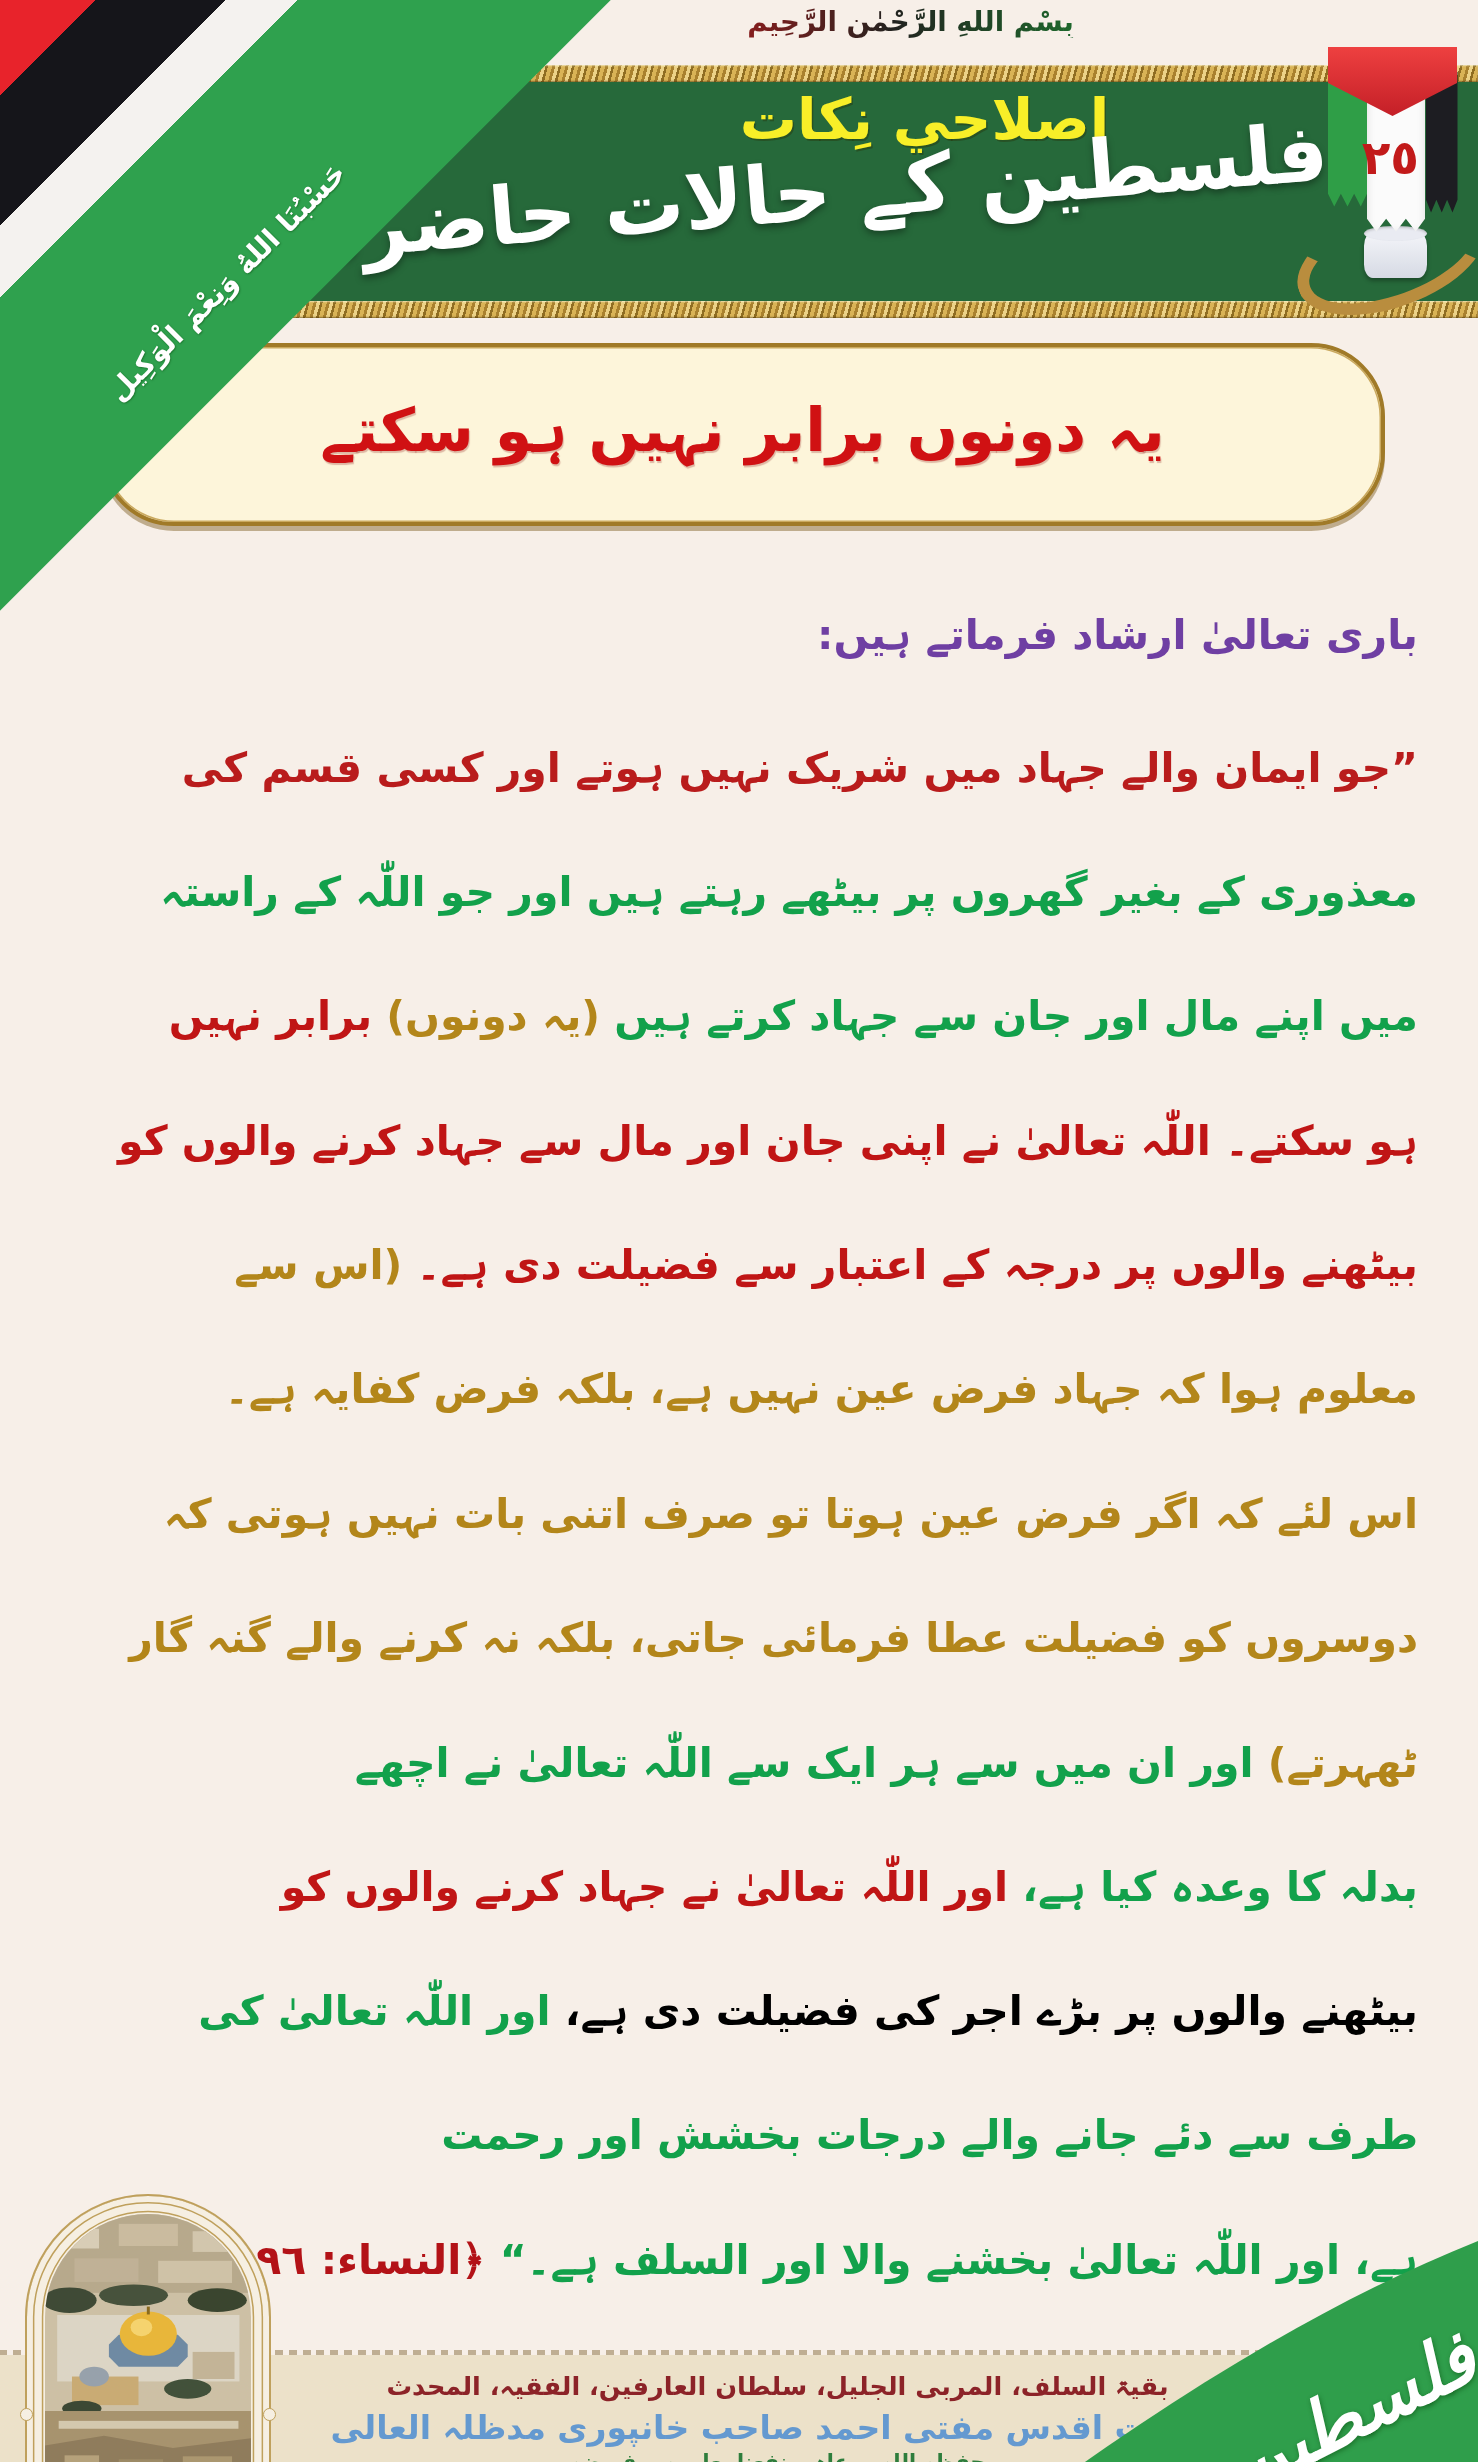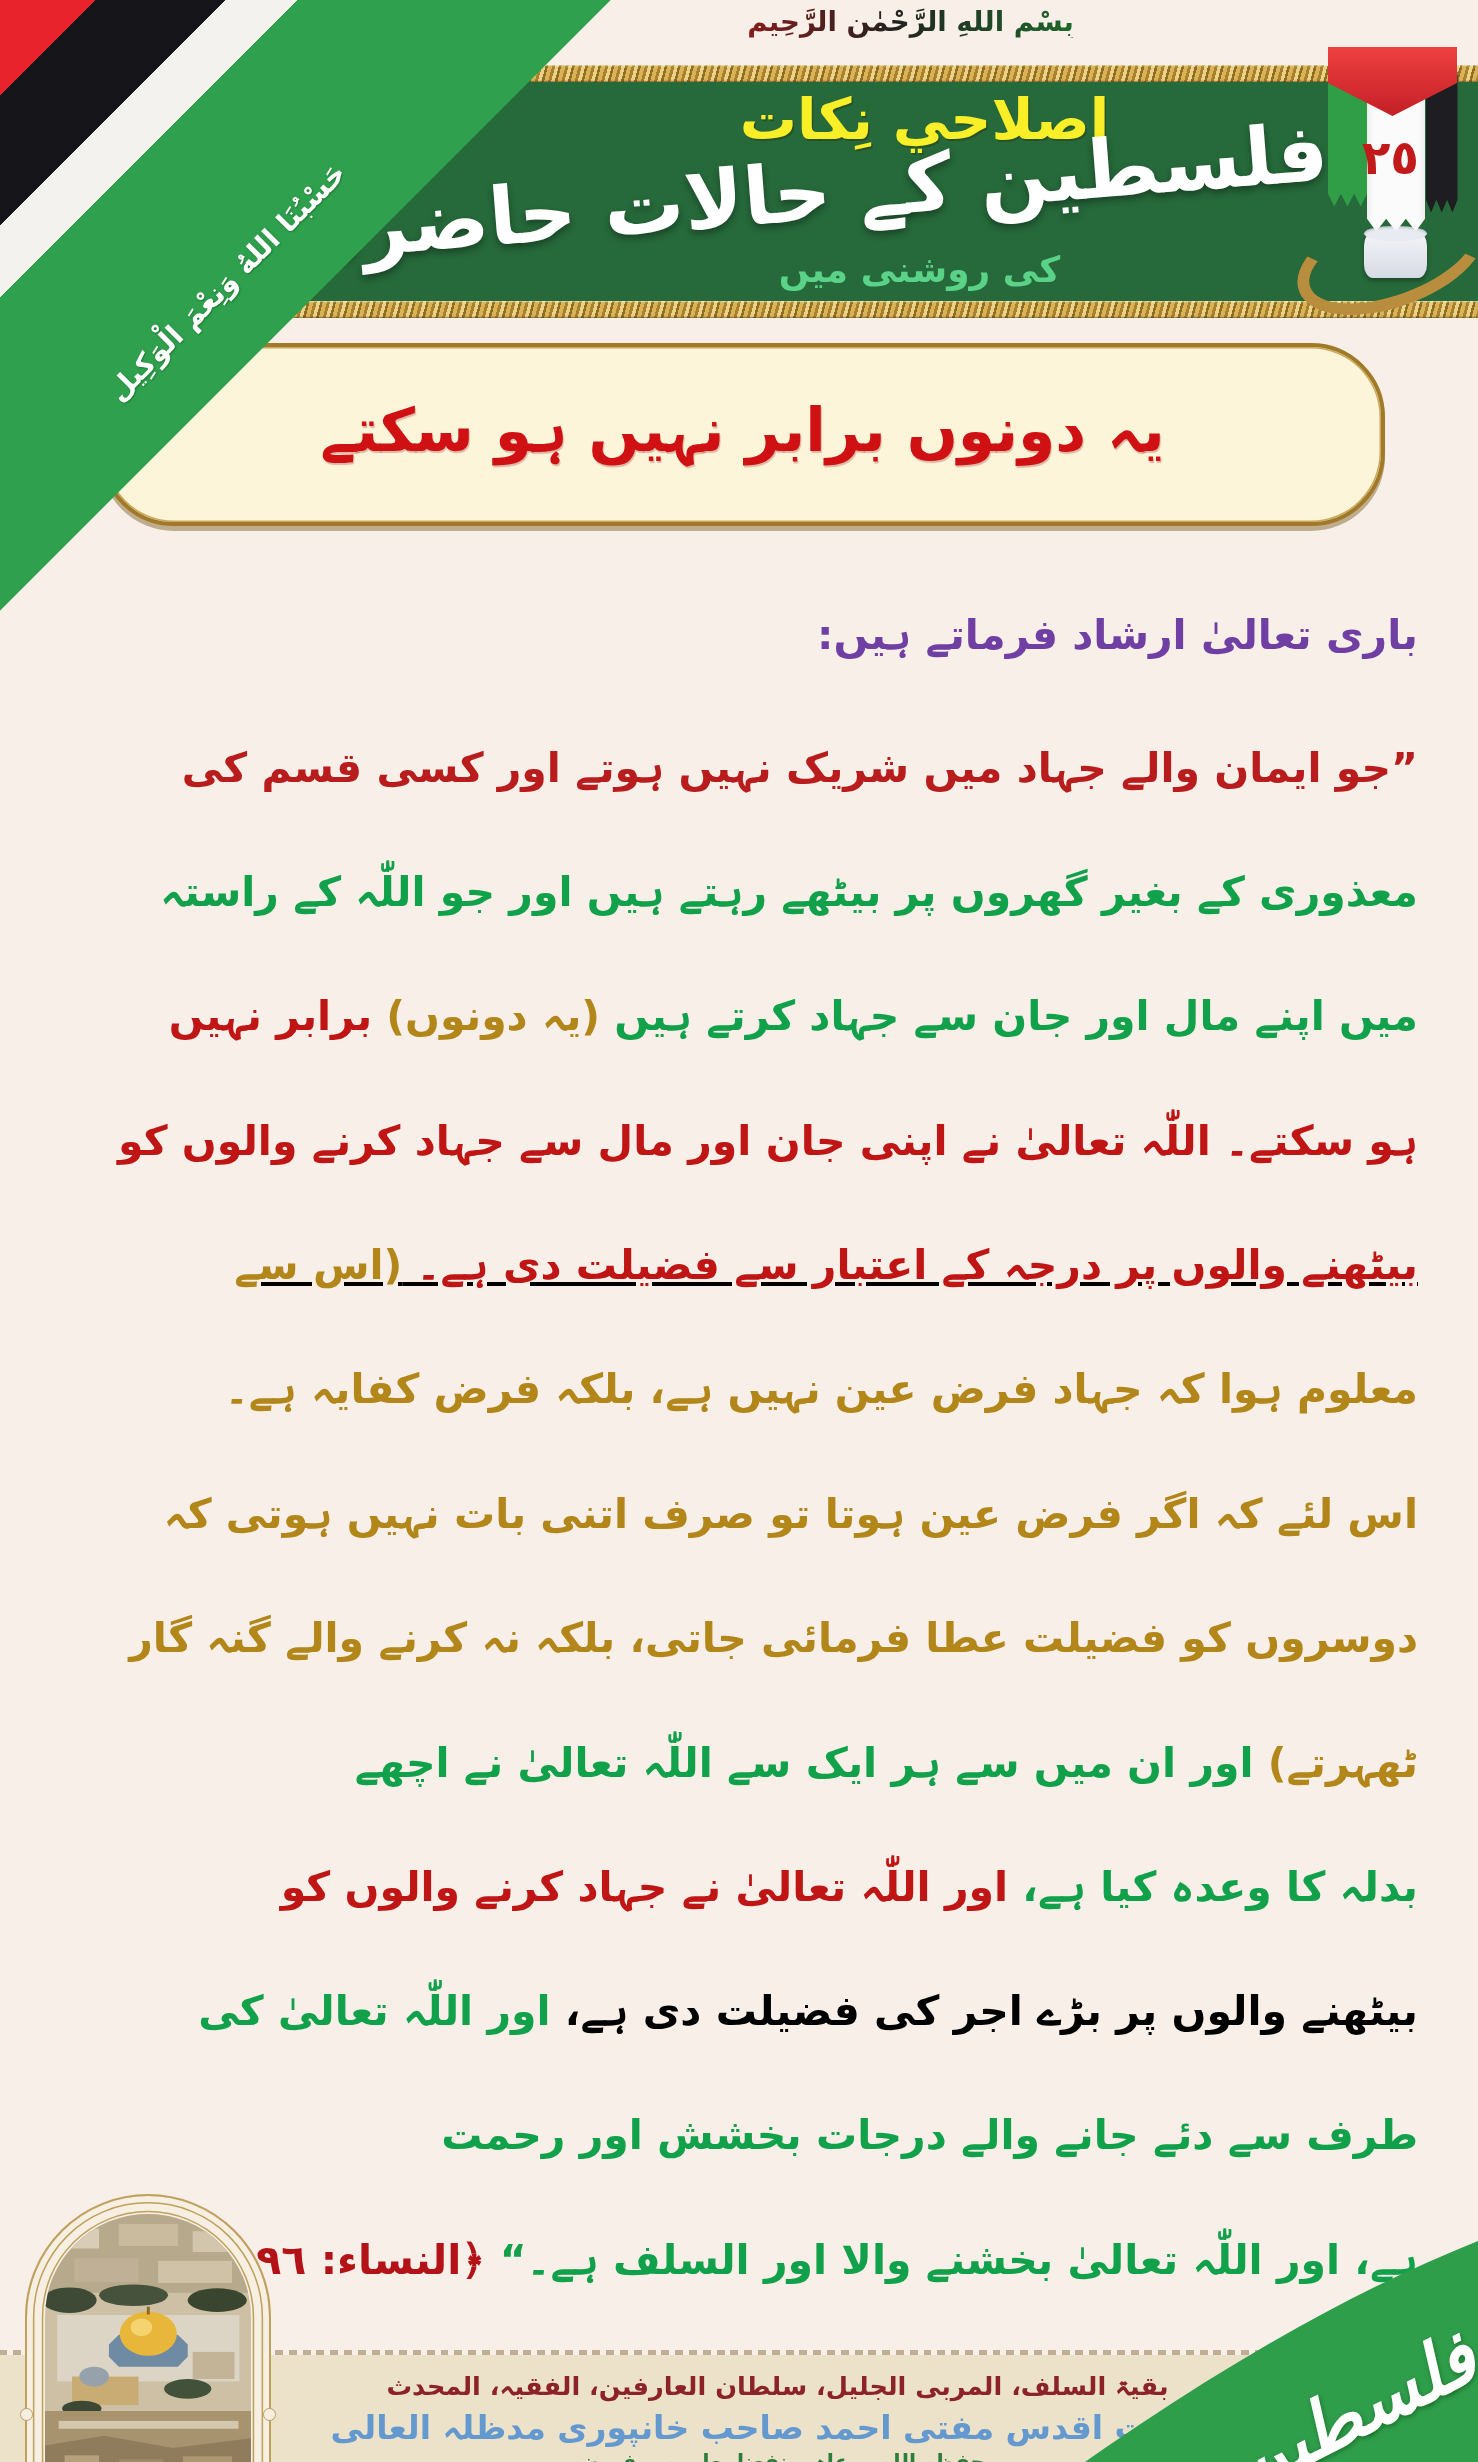--- a/index.html
+++ b/index.html
@@ -98,21 +98,20 @@
 <div class="page">
 
   <div class="bismillah">بِسْمِ اللهِ الرَّحْمٰنِ الرَّحِيمِ</div>
 
   <div class="glitter glitter-top"></div>
   <div class="banner-green"></div>
   <div class="glitter glitter-bottom"></div>
 
   <div class="series-label">اصلاحي نِكات</div>
   <div class="main-title">فلسطین کے حالات حاضرہ</div>
-  <div class="banner-subtitle">کی روشنی میں</div>
 
   <div class="flag-corner">
     <div class="flag-corner-text">حَسْبُنَا اللهُ وَنِعْمَ الْوَكِيل</div>
   </div>
 
   <div class="gold-swirl"></div>
   <div class="scroll-ornament"></div>
   <div class="issue-ribbon">
     <div class="stripe stripe-green"></div>
     <div class="stripe stripe-white"></div>
@@ -123,21 +122,21 @@
 
   <div class="title-box">
     <div class="title-box-text">یہ دونوں برابر نہیں ہو سکتے</div>
   </div>
 
   <div class="bline" style="top: 569px; color: rgb(111, 63, 163);">باری تعالیٰ ارشاد فرماتے ہیں:</div>
   <div class="bline" style="top:702px;"><span style="color: #b91c1c;">”جو ایمان والے جہاد میں شریک نہیں ہوتے اور کسی قسم کی</span></div>
   <div class="bline" style="top:826px;"><span style="color: rgb(18, 161, 75);">معذوری کے بغیر گھروں پر بیٹھے رہتے ہیں اور جو اللّٰہ کے راستہ</span></div>
   <div class="bline" style="top:950px;"><span style="color: rgb(18, 161, 75);">میں اپنے مال اور جان سے جہاد کرتے ہیں </span><span style="color: rgb(179, 134, 26);">(یہ دونوں)</span><span style="color: rgb(192, 21, 21);"> برابر نہیں</span></div>
   <div class="bline" style="top:1075px;"><span style="color: rgb(192, 21, 21);">ہو سکتے۔ اللّٰہ تعالیٰ نے اپنی جان اور مال سے جہاد کرنے والوں کو</span></div>
-  <div class="bline" style="top:1199px;text-decoration:underline;"><span style="color: rgb(192, 21, 21);">بیٹھنے والوں پر درجہ کے اعتبار سے فضیلت دی ہے۔ </span><span style="color: rgb(179, 134, 26);">(اس سے</span></div>
+  <div class="bline" style="top:1199px;"><span style="color: rgb(192, 21, 21);">بیٹھنے والوں پر درجہ کے اعتبار سے فضیلت دی ہے۔ </span><span style="color: rgb(179, 134, 26);">(اس سے</span></div>
   <div class="bline" style="top:1323px;"><span style="color: rgb(179, 134, 26);">معلوم ہوا کہ جہاد فرض عین نہیں ہے، بلکہ فرض کفایہ ہے۔</span></div>
   <div class="bline" style="top:1448px;"><span style="color: rgb(179, 134, 26);">اس لئے کہ اگر فرض عین ہوتا تو صرف اتنی بات نہیں ہوتی کہ</span></div>
   <div class="bline" style="top:1572px;"><span style="color: rgb(179, 134, 26);">دوسروں کو فضیلت عطا فرمائی جاتی، بلکہ نہ کرنے والے گنہ گار</span></div>
   <div class="bline" style="top:1697px;"><span style="color: rgb(179, 134, 26);">ٹھہرتے) </span><span style="color: rgb(18, 161, 75);">اور ان میں سے ہر ایک سے اللّٰہ تعالیٰ نے اچھے</span></div>
   <div class="bline" style="top:1821px;"><span style="color: rgb(18, 161, 75);">بدلہ کا وعدہ کیا ہے،  </span><span style="color: rgb(192, 21, 21);">اور اللّٰہ تعالیٰ نے جہاد کرنے والوں کو</span></div>
   <div class="bline" style="top:1945px;"><span style="color: #000000;">بیٹھنے والوں پر بڑے اجر کی فضیلت دی ہے،  </span><span style="color: rgb(18, 161, 75);">اور اللّٰہ تعالیٰ کی</span></div>
   <div class="bline" style="top:2069px;"><span style="color: rgb(18, 161, 75);">طرف سے دئے جانے والے درجات بخشش اور رحمت</span></div>
   <div class="bline" style="top:2194px;"><span style="color: rgb(18, 161, 75);">ہے، اور اللّٰہ تعالیٰ بخشنے والا اور السلف ہے۔“ </span><span style="color: rgb(179, 18, 23);">﴿النساء: ٩٥،٩٦﴾</span></div>
 
   <div class="arch-frame">

